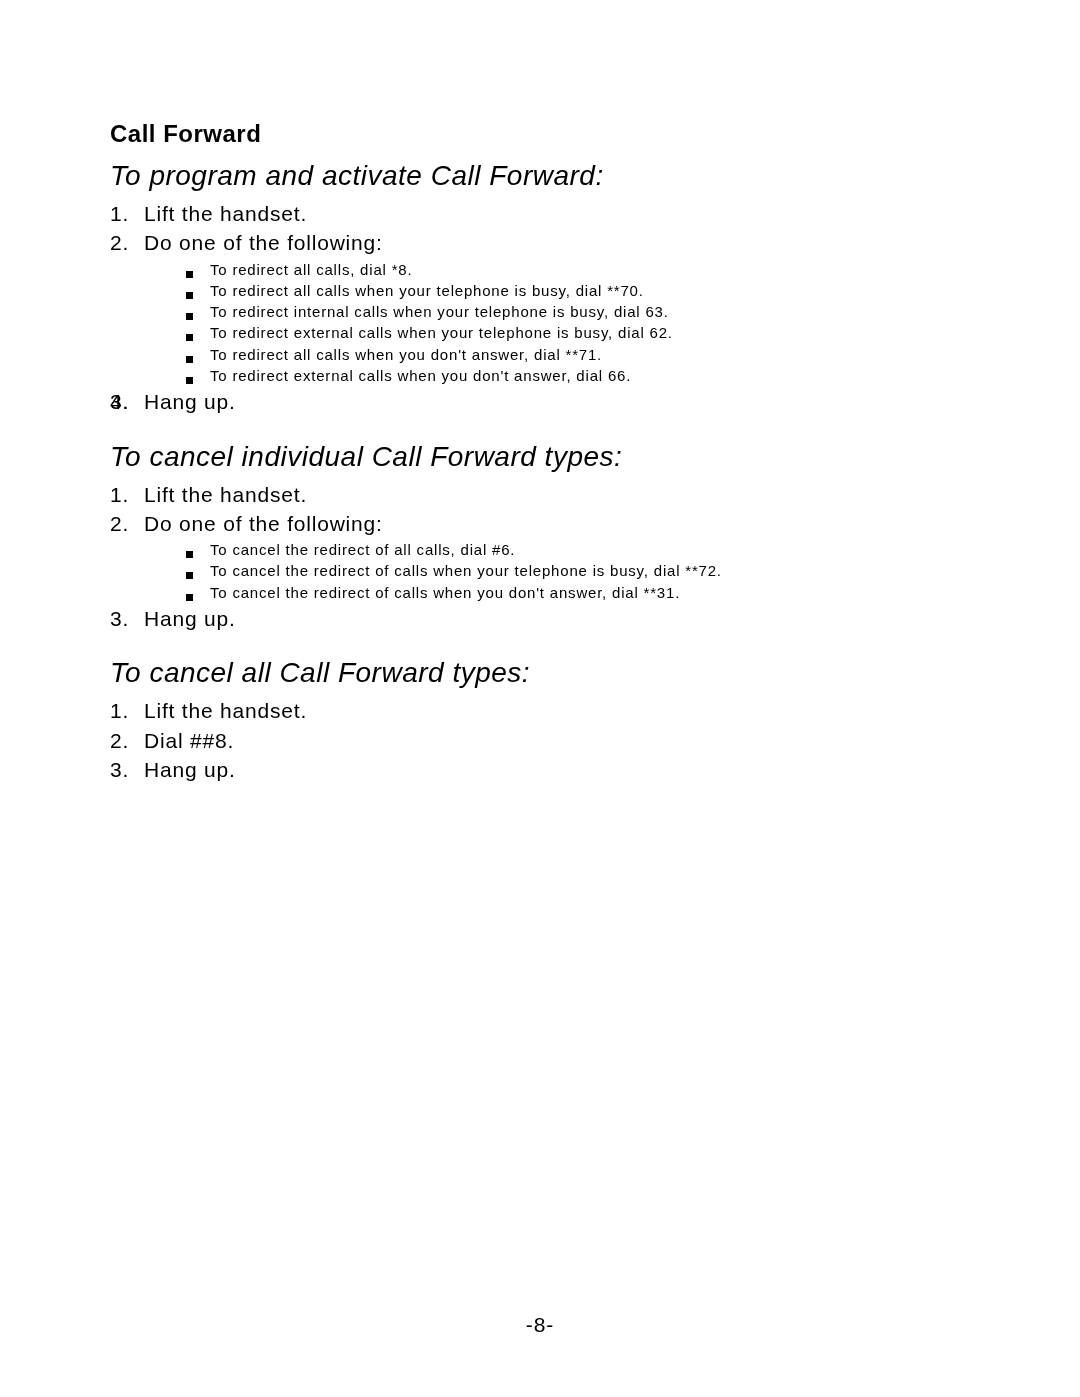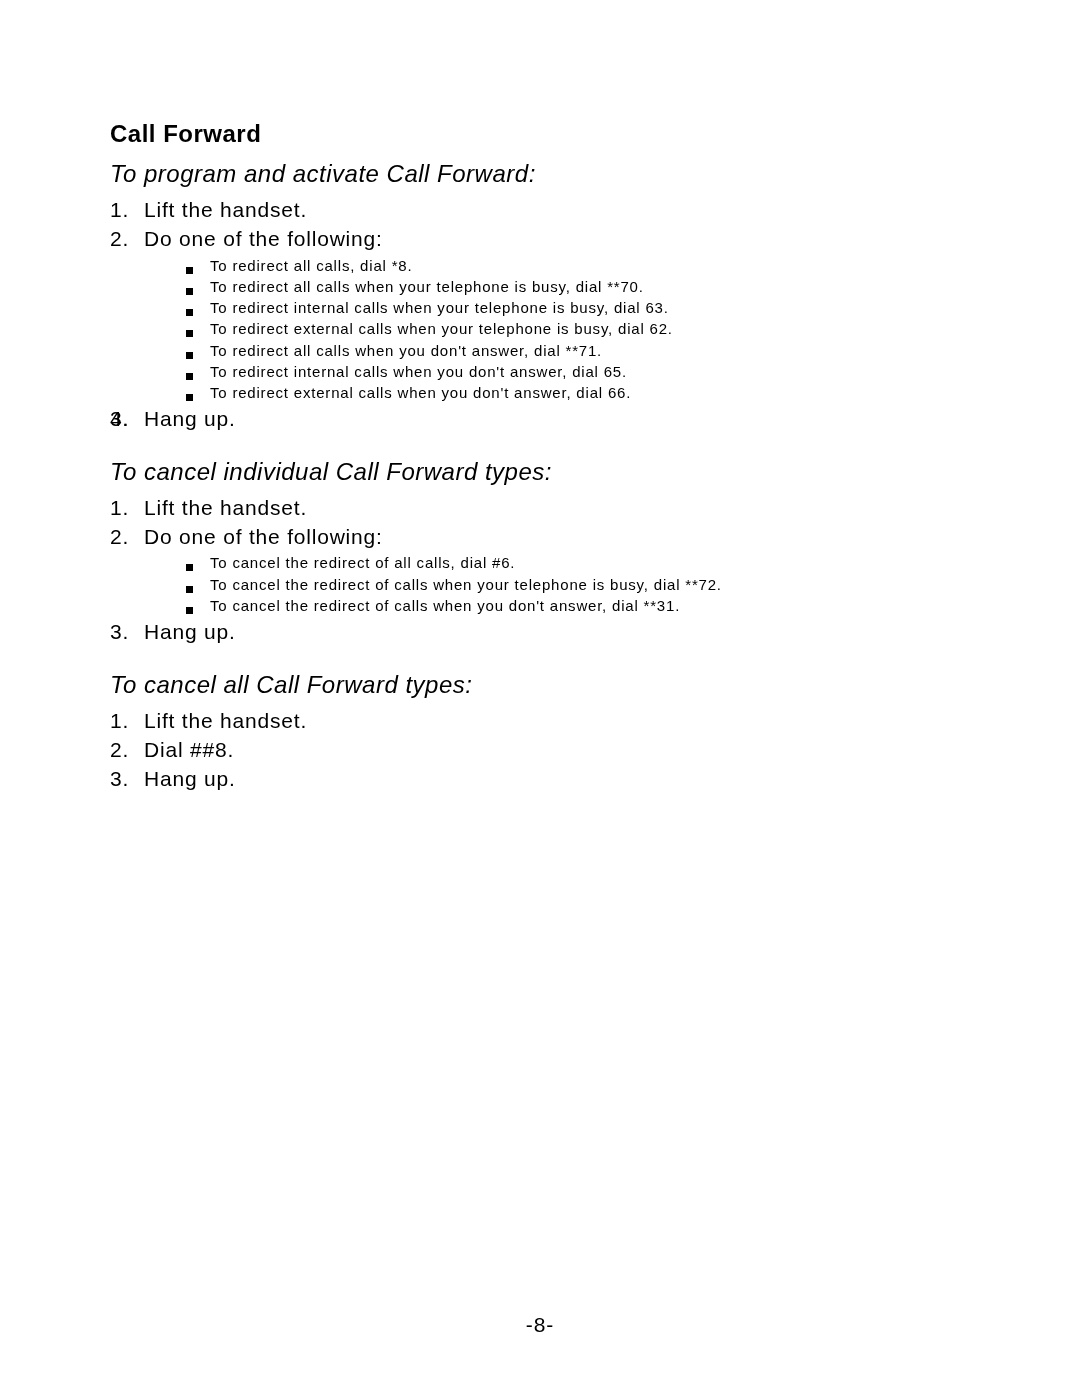--- a/index.html
+++ b/index.html
@@ -16,21 +16,21 @@
       padding: 120px 110px 0 110px;
     }
     .section-title {
       font-weight: bold;
       font-size: 24px;
       letter-spacing: 0.5px;
       margin-bottom: 12px;
     }
     .subsection-title {
       font-style: italic;
-      font-size: 24px;
+      font-size: 28px;
       letter-spacing: 0.5px;
       margin-top: 12px;
       margin-bottom: 8px;
     }
     ol.numbered {
       list-style: none;
       padding: 0;
       margin: 0 0 24px 0;
     }
     ol.numbered > li {
@@ -92,21 +92,20 @@
     </li>
     <li>
       <span class="num">2.</span>
       <span>Do one of the following:</span>
       <ul class="bulleted">
         <li><span>To redirect all calls, dial *8.</span></li>
         <li><span>To redirect all calls when your telephone is busy, dial **70.</span></li>
         <li><span>To redirect internal calls when your telephone is busy, dial 63.</span></li>
         <li><span>To redirect external calls when your telephone is busy, dial 62.</span></li>
         <li><span>To redirect all calls when you don't answer, dial **71.</span></li>
-        <li><span>To redirect internal calls when you don't answer, dial 65.</span></li>
         <li><span>To redirect external calls when you don't answer, dial 66.</span></li>
       </ul>
     </li>
     <li>
       <span class="num">3.</span>
     </li>
     <li>
       <span class="num">4.</span>
       <span>Hang up.</span>
     </li>

